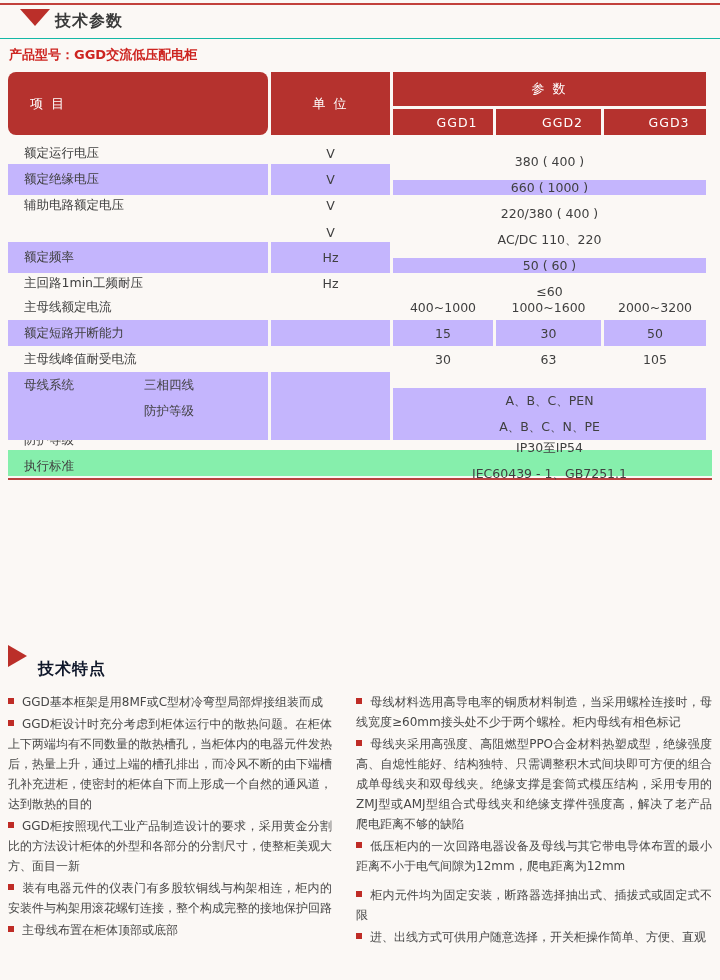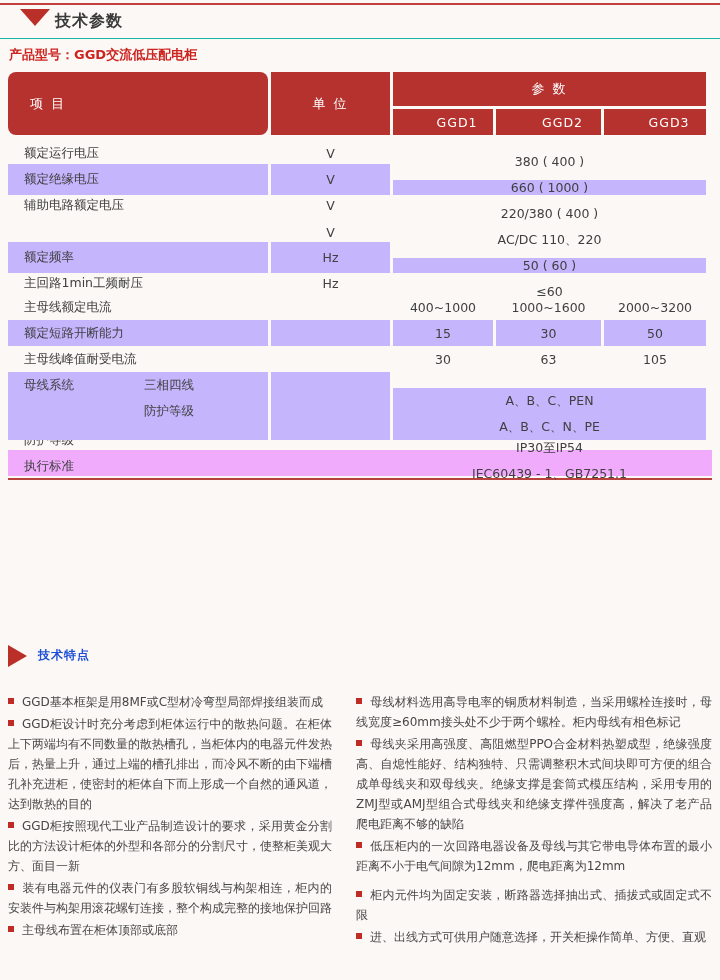--- a/index.html
+++ b/index.html
@@ -29,34 +29,34 @@
   .r { height:26px; align-items:stretch; }
   .r.tall { height:52px; }
   .c { display:flex; align-items:center; font-size:12.5px; color:#3f3f3f; }
   .c.lbl { padding-left:16px; grid-column:1; }
   .c.unit { grid-column:2; justify-content:center; }
   .c.val { grid-column:3/6; justify-content:center;margin-top:16px; }
   .c.v1 { grid-column:3; justify-content:center; }
   .c.v2 { grid-column:4; justify-content:center; }
   .c.v3 { grid-column:5; justify-content:center; }
   .pinkc { background:#c4b5fd; }
-  .r.solid-pink { background:#f0abfc;text-align:center; }
+  .r.solid-pink { background:#86efac;text-align:center; }
   .botline { height:2px; background:#b9423e; margin-top:2px; }
 
   .busbar-item { position:relative; }
   .busbar-item .main-lbl { position:absolute; left:16px; top:0; height:26px; display:flex; align-items:center; }
   .busbar-item .subs { position:absolute; left:136px; top:0; }
   .busbar-item .subs div { height:26px; display:flex; align-items:center; }
   .busbar-vals { flex-direction:column; justify-content:center; }
   .busbar-vals div { height:26px; display:flex; align-items:center; justify-content:center; }
 
   .feat-head { position:absolute; left:0; top:641px; width:720px; height:36px; }
   .feat-head .tri-right { position:absolute; left:8px; top:4px; width:0; height:0;
       border-top:11px solid transparent; border-bottom:11px solid transparent; border-left:19px solid #bb2f29; }
-  .feat-head .title { position:absolute; left:38px; top:6px; font-size:12px; font-weight:700; color:#1d4ed8; letter-spacing:1px; }
+  .feat-head .title { position:absolute; left:38px; top:18px; font-size:16px; font-weight:700; color:#0f172a; letter-spacing:1px; }
 
   .feat-col { position:absolute; top:692px; font-size:12px; line-height:20px; color:#474747; text-align:justify; }
   .feat-col.left { left:8px; width:324px; }
   .feat-col.right { left:356px; width:356px; }
   .feat-col p { margin-bottom:2px; }
   .feat-col p.gap-before { margin-top:9px; }
   .feat-col p::before { content:""; display:inline-block; width:6px; height:6px; background:#bf2c26; margin-right:8px; vertical-align:2px; }
 </style>
 </head>
 <body>

